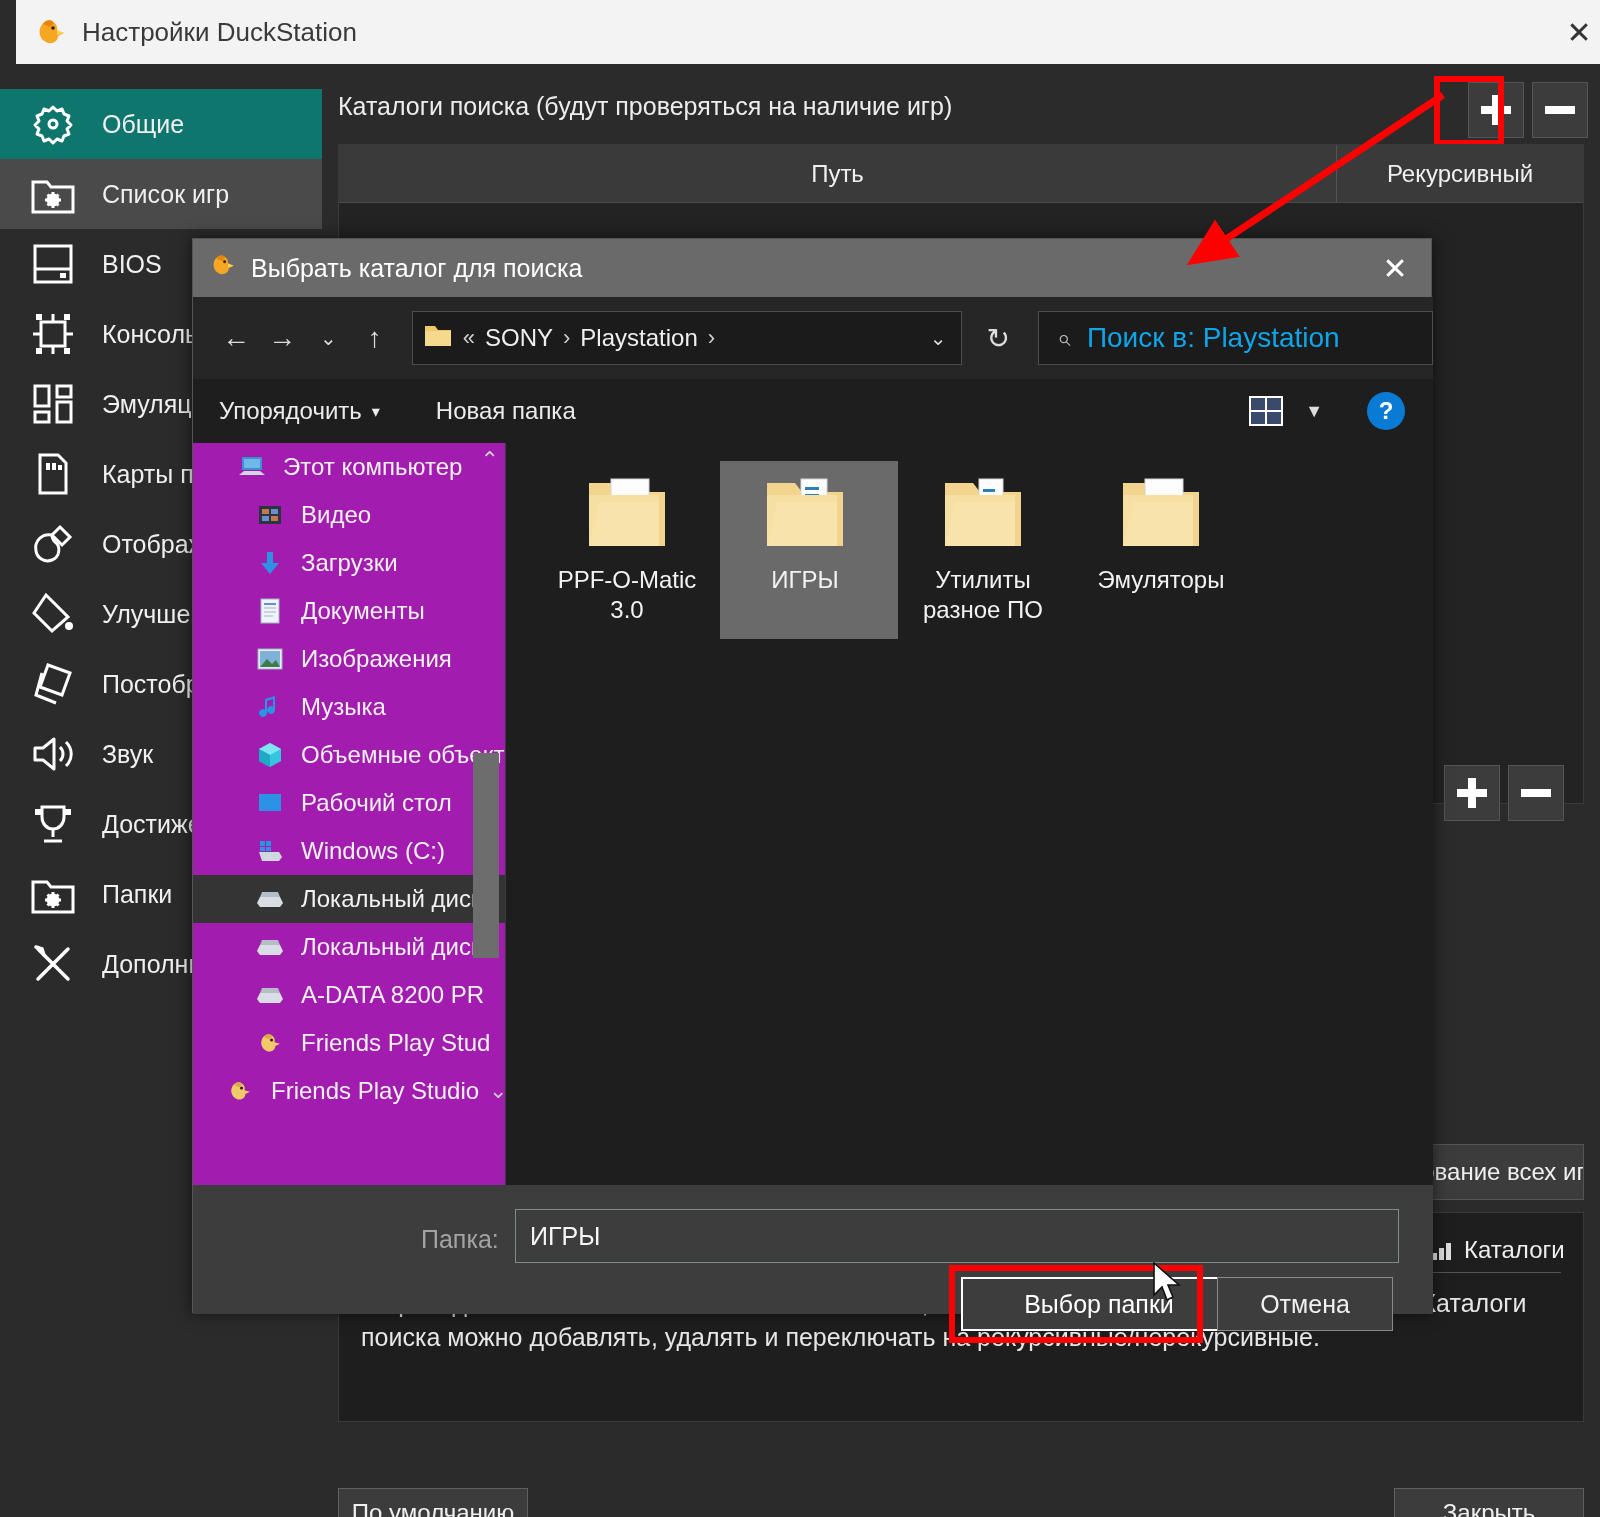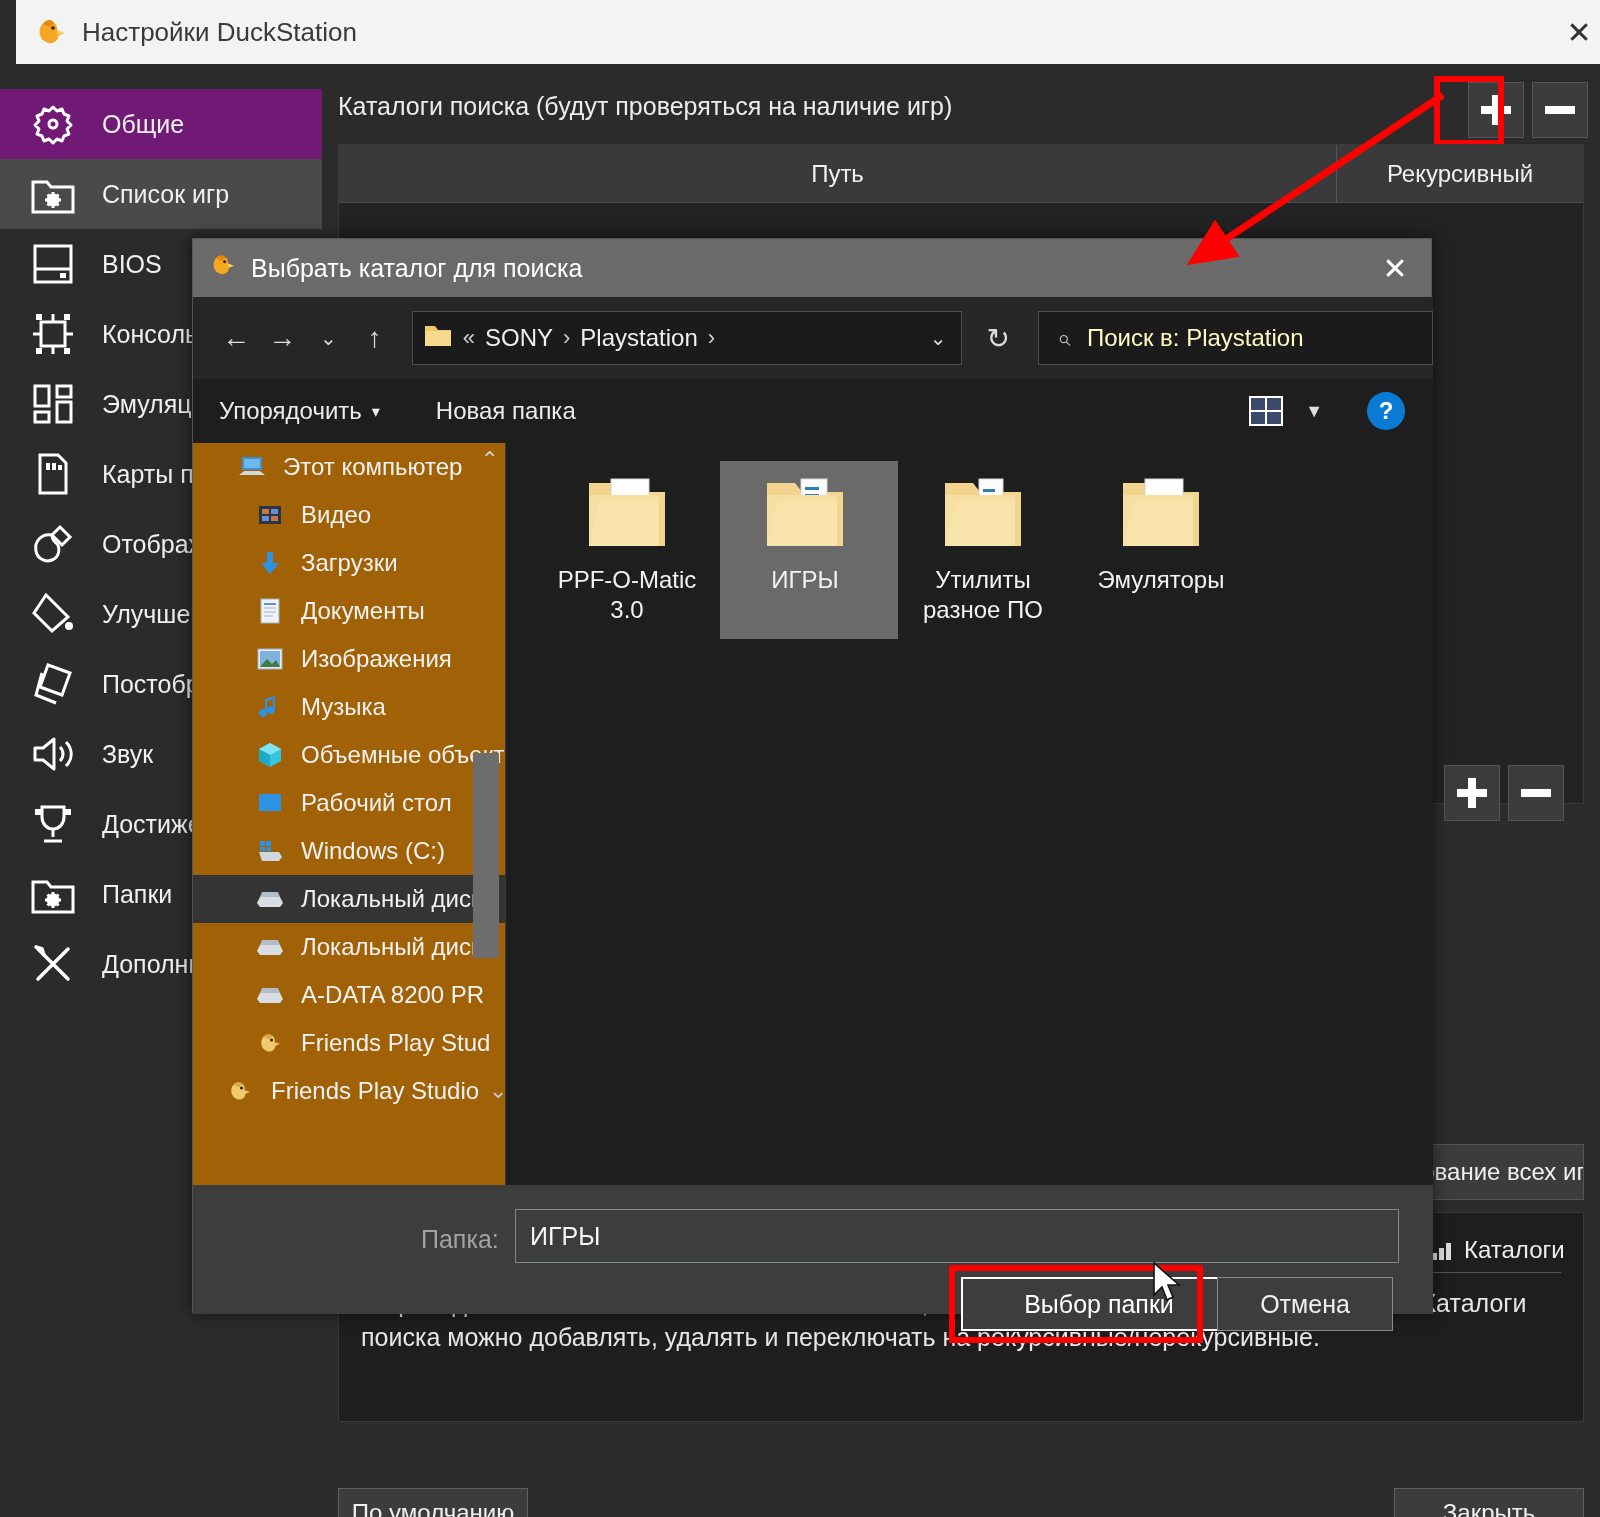--- a/index.html
+++ b/index.html
@@ -48,21 +48,21 @@
     padding-left: 22px; cursor: pointer;
     white-space: nowrap; overflow: hidden;
   }
   .side-item .sico {
     width: 62px; height: 54px; flex: 0 0 62px;
     display: flex; align-items: center; justify-content: center;
   }
   .side-item .slabel {
     margin-left: 18px; font-size: 25px; color: #f0f0f0;
   }
-  .side-item.active-dark { background: #701a75; }
+  .side-item.active-dark { background: #0f766e; }
   .side-item.active-sel { background: #4a4a4a; }
 
   
   #content {
     position: absolute; left: 322px; top: 64px;
     width: 1278px; height: 1453px; background: #2b2b2b;
   }
   #dirs-label {
     position: absolute; left: 16px; top: 28px;
     font-size: 25px; color: #ededed; white-space: nowrap;
@@ -205,21 +205,21 @@
     margin-left: 14px; width: 46px; height: 46px;
     display: flex; align-items: center; justify-content: center;
     font-size: 28px; color: #ddd; cursor: pointer;
   }
   #searchbox {
     margin-left: 18px; width: 410px; height: 54px;
     background: #1b1b1b; border: 1px solid #4d4d4d;
     display: flex; align-items: center; cursor: text;
   }
   #searchbox .mag { margin-left: 18px; font-size: 24px; color: #bbb; transform: scaleX(-1); }
-  #searchbox .ph { margin-left: 16px; font-size: 24px; color: #fef9c3; }
+  #searchbox .ph { margin-left: 16px; font-size: 28px; color: #0ea5e9; }
 
   #fd-toolbar {
     position: absolute; left: 0; top: 140px; width: 1240px; height: 64px;
     background: #1e1e1e; display: flex; align-items: center;
   }
   .tb-item {
     font-size: 24px; color: #ececec; cursor: pointer;
     display: flex; align-items: center; gap: 10px;
   }
   #tb-organize { margin-left: 26px; }
@@ -239,21 +239,21 @@
     background: #0a7bd4; color: #fff;
     display: flex; align-items: center; justify-content: center;
     font-size: 24px; font-weight: bold; cursor: pointer;
   }
 
   #fd-body {
     position: absolute; left: 0; top: 204px; width: 1240px; height: 742px;
     display: flex;
   }
   #fd-tree {
-    width: 313px; background: #a16207; position: relative; overflow: hidden;
+    width: 313px; background: #a21caf; position: relative; overflow: hidden;
     border-right: 1px solid #3a3a3a;
   }
   .tree-item {
     height: 48px; display: flex; align-items: center;
     white-space: nowrap; cursor: pointer; overflow: hidden;
   }
   .tree-item.sel { background: #343434; }
   .tree-item .ticon {
     width: 38px; height: 32px; flex: 0 0 38px;
     display: flex; align-items: center; justify-content: center;

